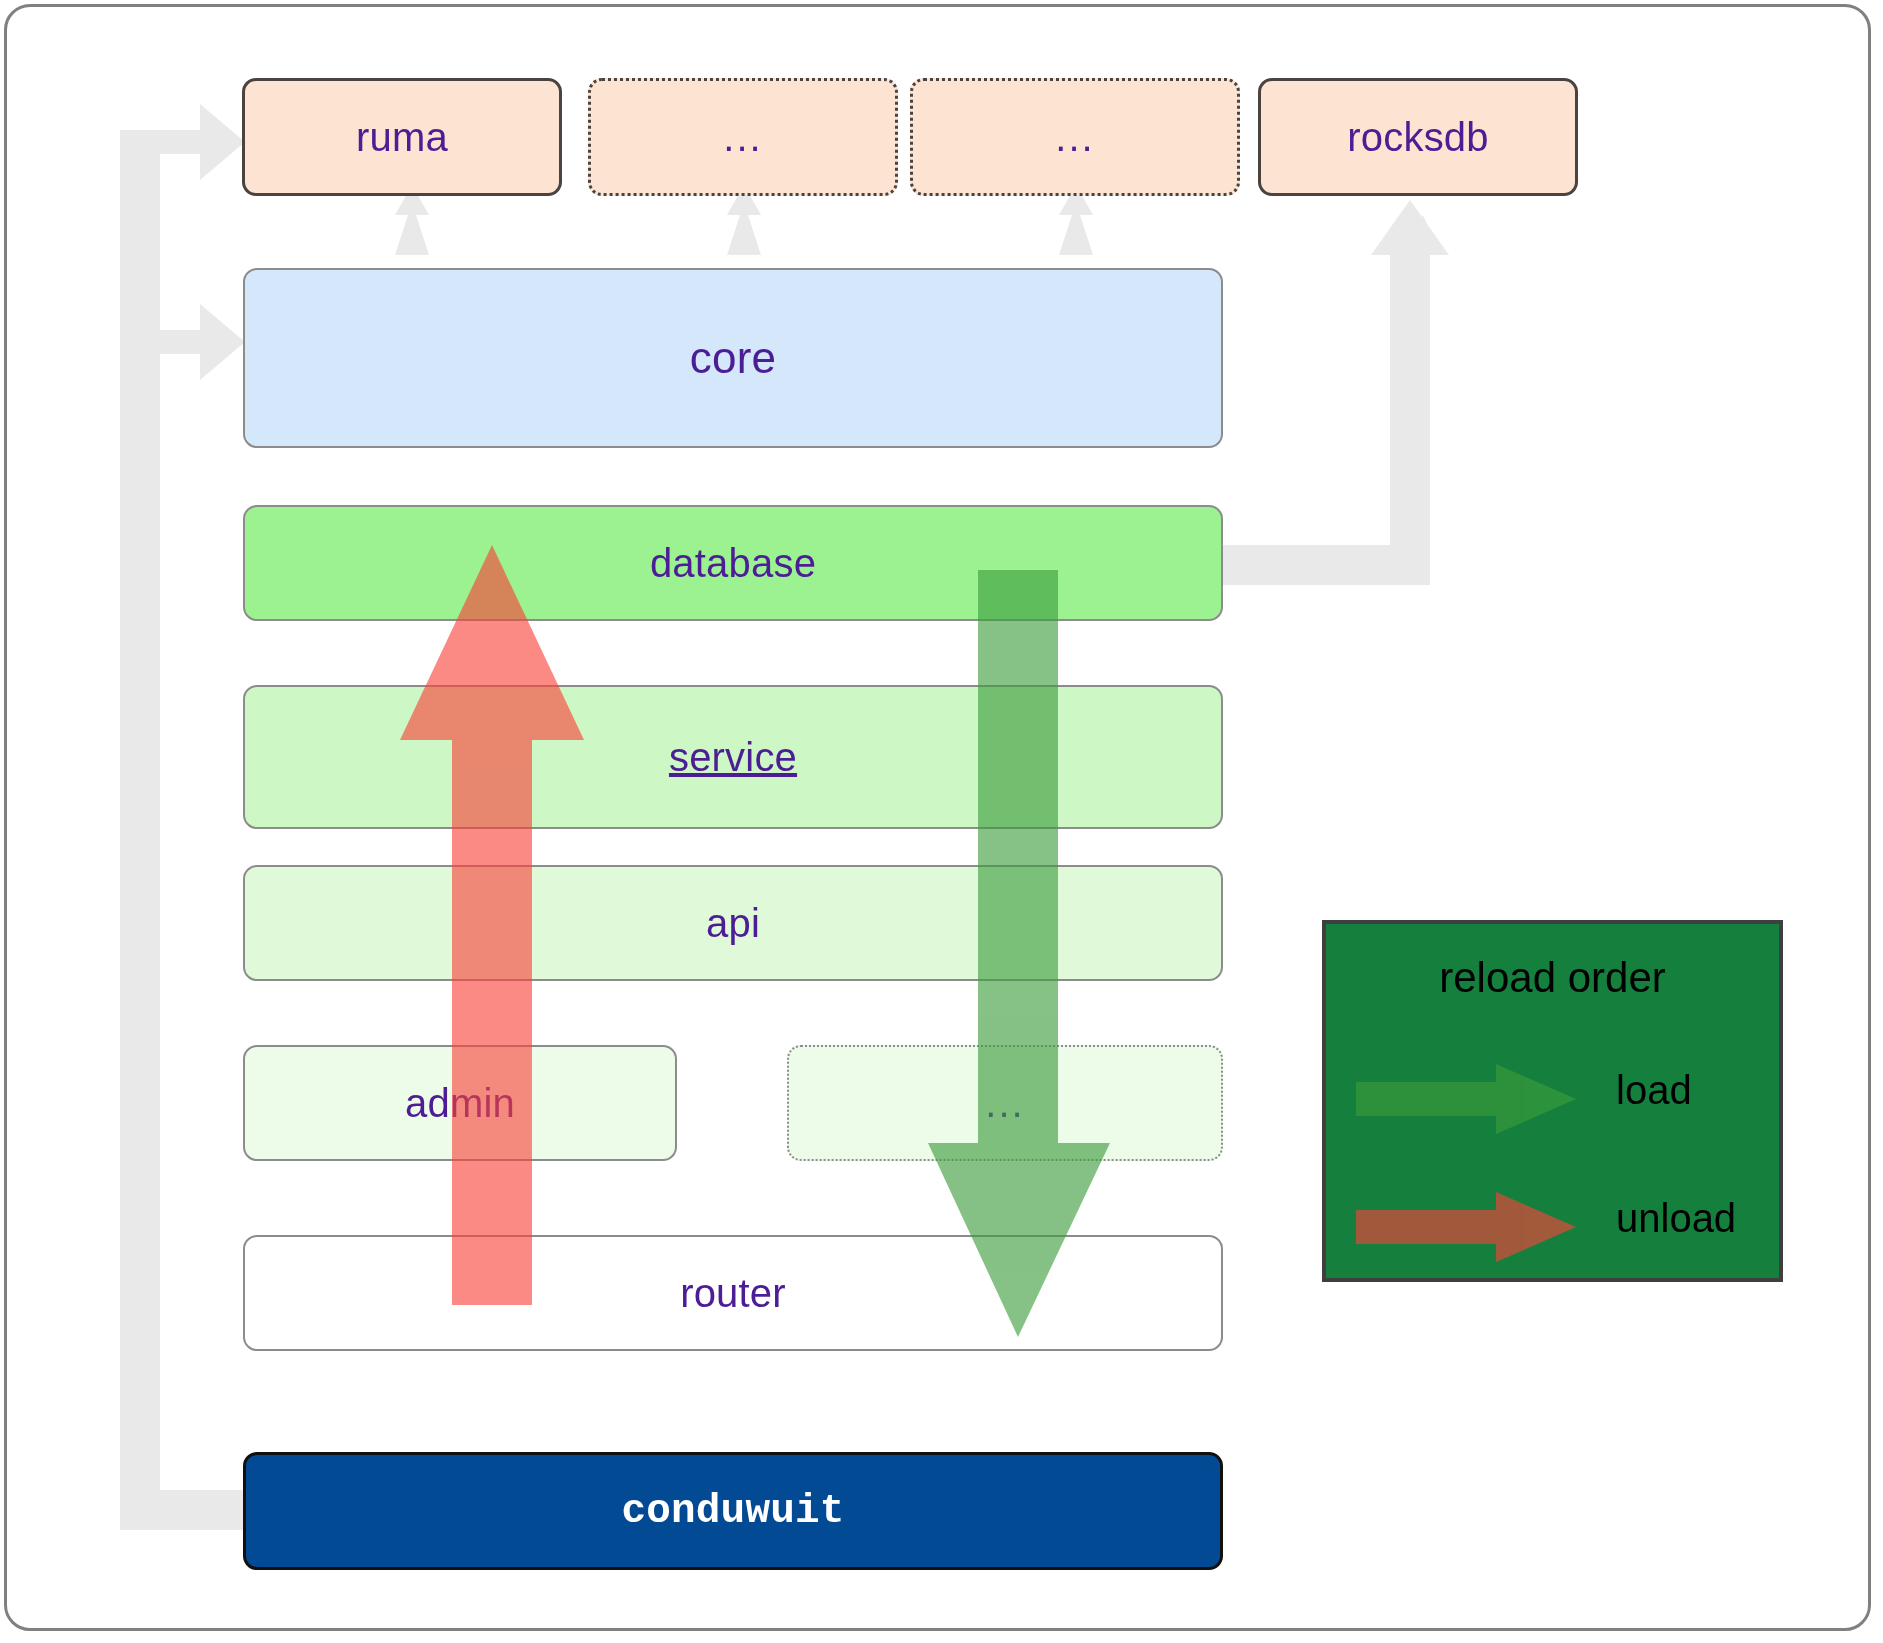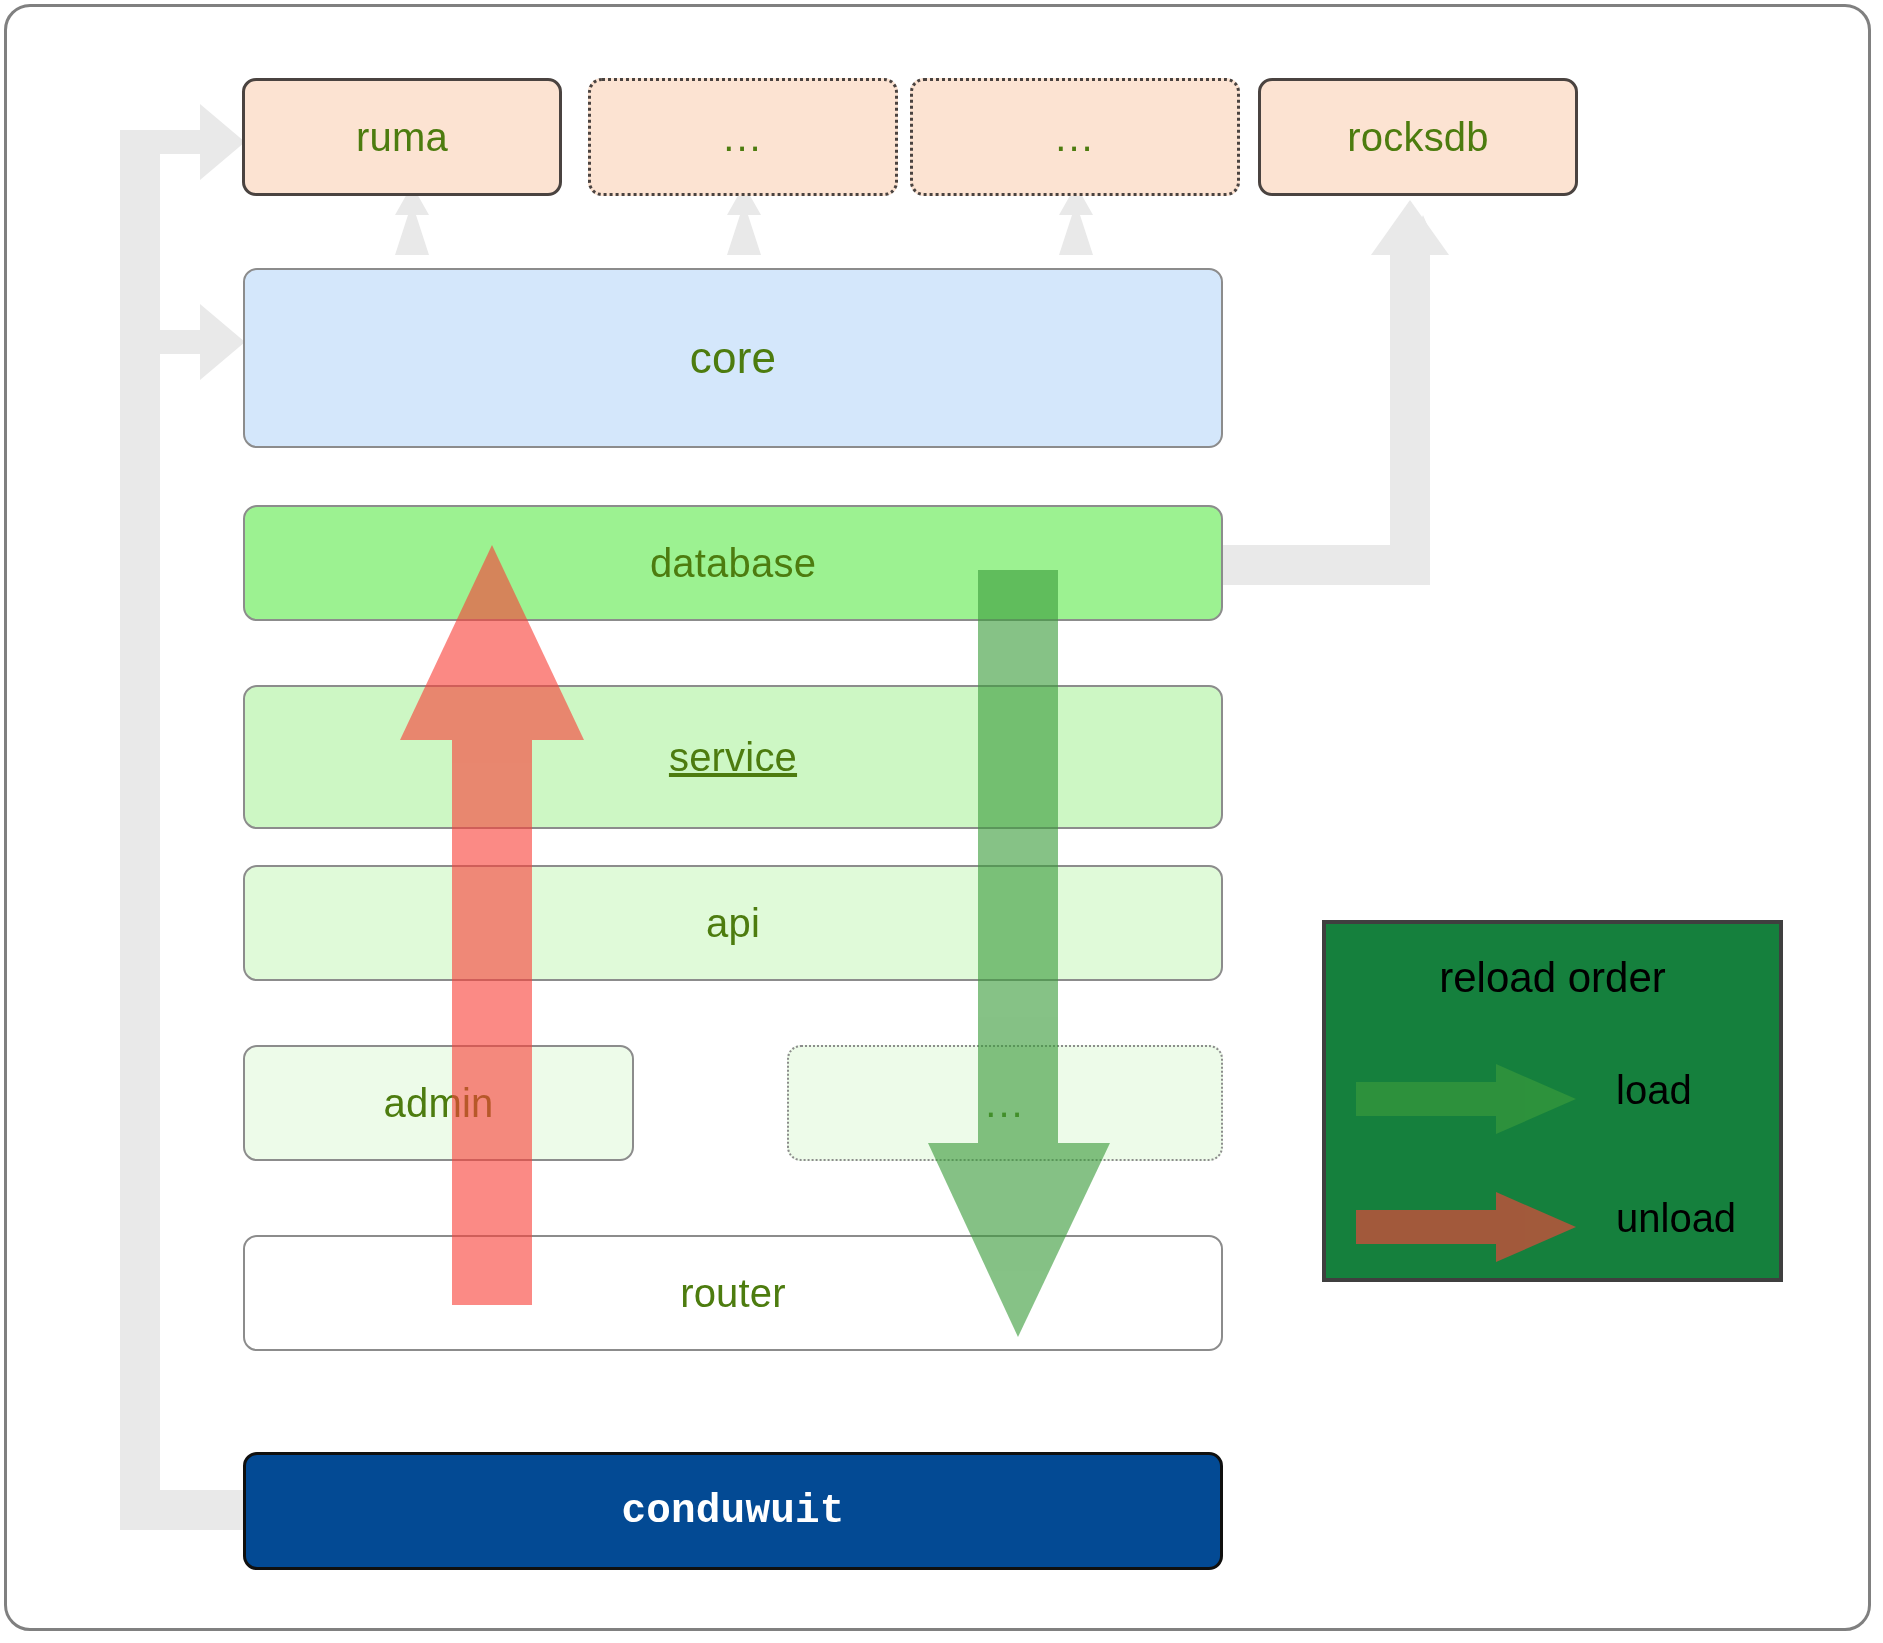--- a/index.html
+++ b/index.html
@@ -31,21 +31,21 @@
 
   
   .node {
     position: absolute;
     box-sizing: border-box;
     display: flex;
     align-items: center;
     justify-content: center;
     border-radius: 14px;
     font-size: 39px;
-    color: #4d7c0f;
+    color: #4c1d95;
     letter-spacing: 0.2px;
   }
   .node.dep {
     background: #fce3d2;
     border: 3px solid #4a4340;
     font-size: 40px;
   }
   .node.dep-dotted {
     background: #fce3d2;
     border: 3px dotted #4a4340;
@@ -179,21 +179,21 @@
   </div>
 
   <div class="node layer" style="left:243px; top:685px; width:980px; height:144px; background:#cdf7c4;text-decoration:underline;">
     <span>service</span>
   </div>
 
   <div class="node layer" style="left:243px; top:865px; width:980px; height:116px; background:#e0fad9;">
     <span>api</span>
   </div>
 
-  <div class="node layer" style="left:243px; top:1045px; width:391px; height:116px; background:#edfbe9;">
+  <div class="node layer" style="left:243px; top:1045px; width:434px; height:116px; background:#edfbe9;">
     <span>admin</span>
   </div>
 
   <div class="node layer-dotted" style="left:787px; top:1045px; width:436px; height:116px; background:#edfbe9; border-radius:14px;">
     <span class="ellipsis">...</span>
   </div>
 
   <div class="node layer" style="left:243px; top:1235px; width:980px; height:116px; background:#ffffff;">
     <span>router</span>
   </div>

